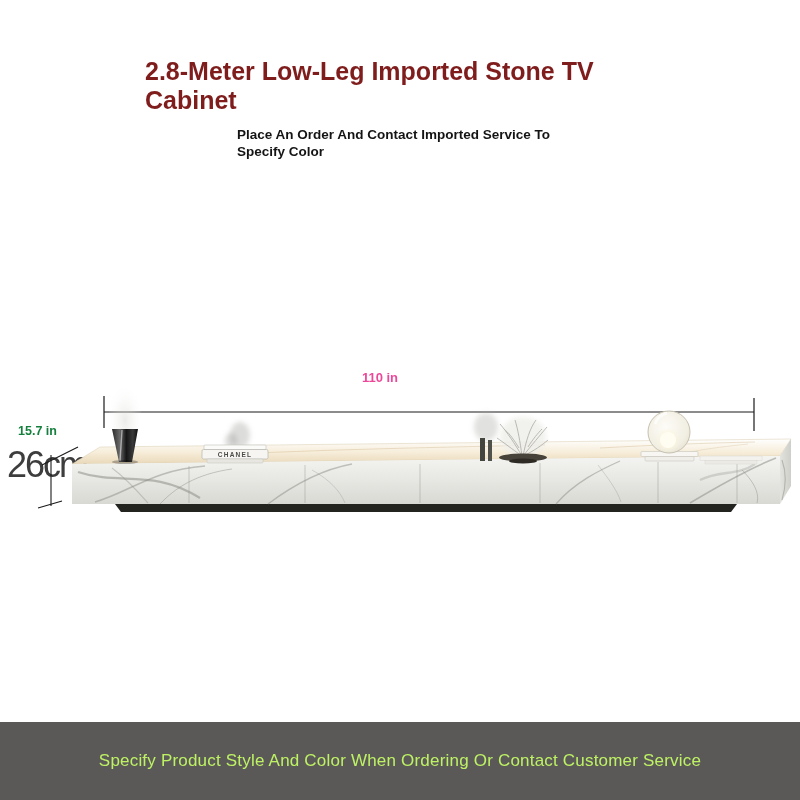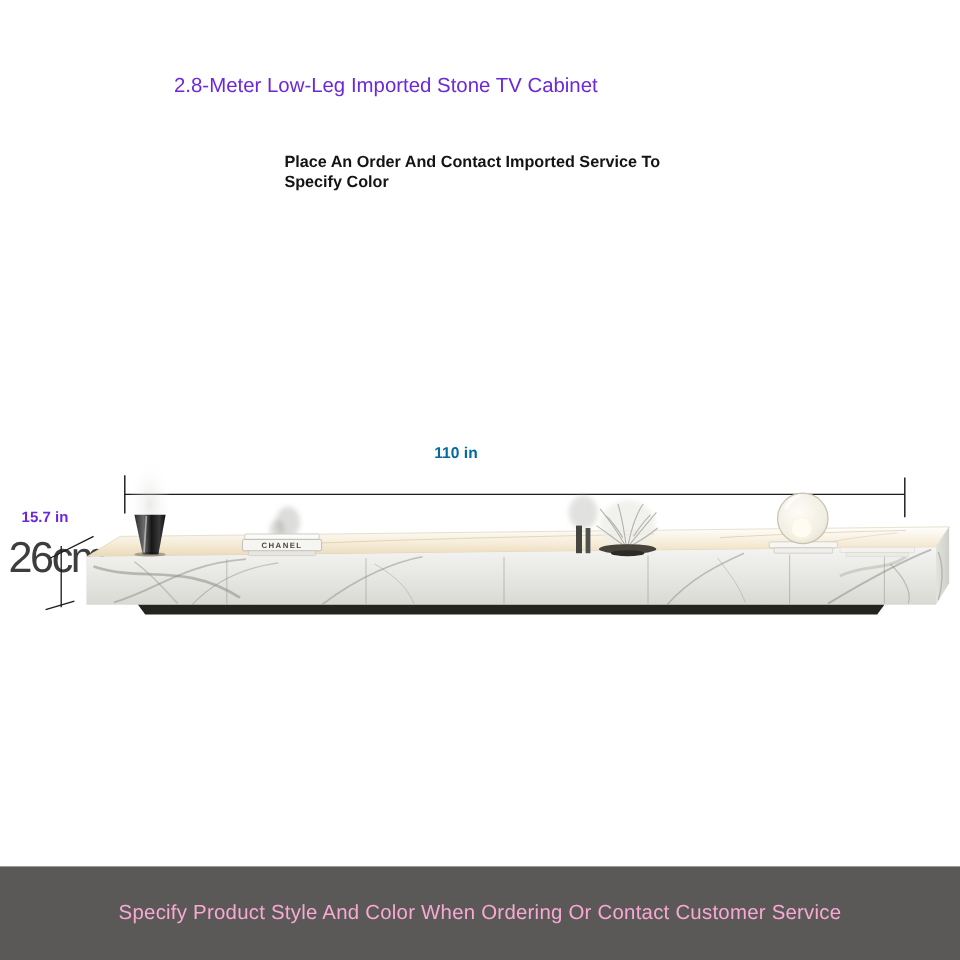--- a/index.html
+++ b/index.html
@@ -2,45 +2,45 @@
 <html><head>
 <meta charset="utf-8">
 <style>
   html,body{margin:0;padding:0;}
   body{
     width:800px;height:800px;position:relative;background:#ffffff;
     font-family:"Liberation Sans", sans-serif;overflow:hidden;
   }
   .title{
     position:absolute;left:145px;top:57px;width:455px;
-    font-size:17px;font-weight:400;line-height:29px;color:#6d28d9;
+    font-size:25px;font-weight:700;line-height:29px;color:#7f1d1d;
   }
   .subtitle{
     position:absolute;left:237px;top:127px;width:345px;
     font-size:13.5px;font-weight:700;line-height:16.5px;color:#141414;
   }
   .width-label{
     position:absolute;left:340px;top:370px;width:80px;text-align:center;
-    font-size:13px;font-weight:700;color:#0369a1;
+    font-size:13px;font-weight:700;color:#ec4899;
   }
   .depth-label{
     position:absolute;left:18px;top:424px;
-    font-size:12.5px;font-weight:700;color:#6d28d9;
+    font-size:12.5px;font-weight:700;color:#15803d;
   }
   .height-label{
     position:absolute;left:7px;top:444px;
     font-size:36px;font-weight:300;letter-spacing:-2px;color:#3d3d3d;
   }
   .scene{position:absolute;left:0;top:0;width:800px;height:800px;}
   .footer-banner{
     position:absolute;left:0;top:722px;width:800px;height:78px;
     background:#5a5958;display:flex;align-items:center;justify-content:center;
   }
   .footer-banner span{
-    font-size:17px;font-weight:500;color:#f9a8d4;letter-spacing:.2px;
+    font-size:17px;font-weight:500;color:#bef264;letter-spacing:.2px;
   }
 </style>
 </head>
 <body>
 
 <div class="title">2.8-Meter Low-Leg Imported Stone TV Cabinet</div>
 <div class="subtitle">Place An Order And Contact Imported Service To Specify Color</div>
 
 <div class="width-label">110 in</div>
 <div class="depth-label">15.7 in</div>

